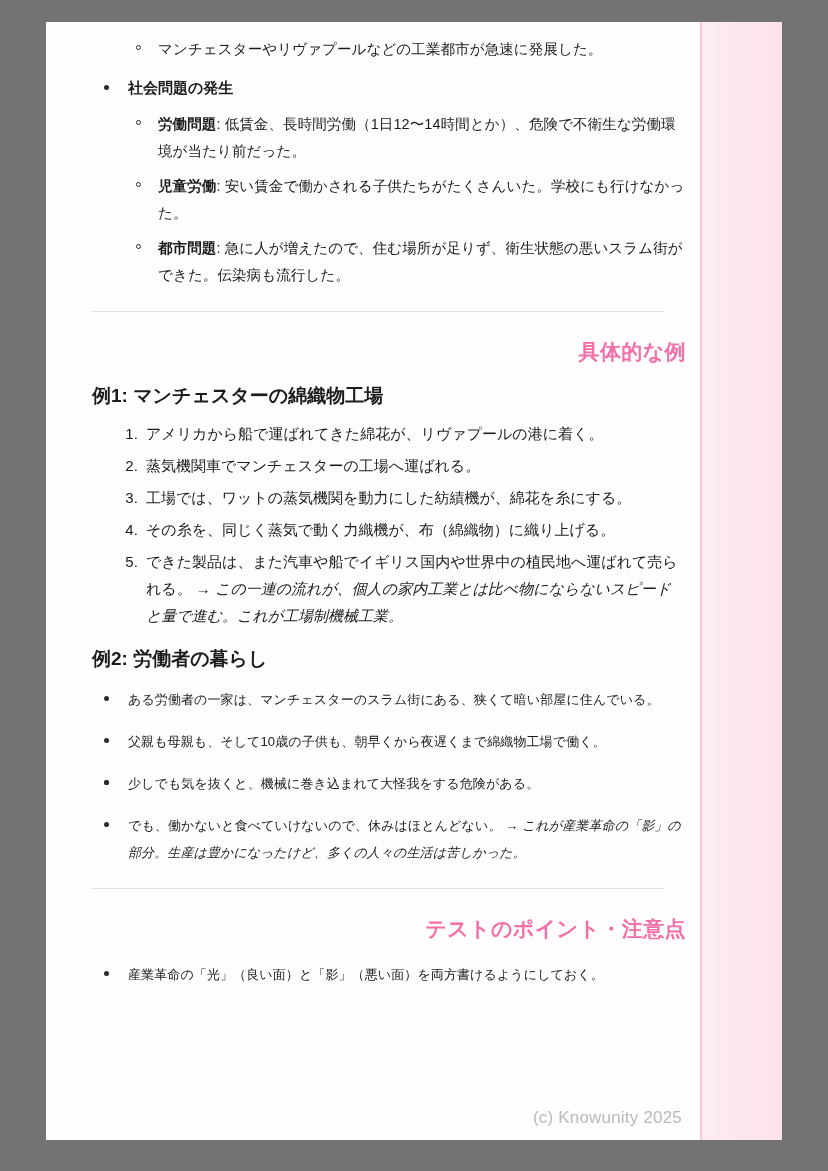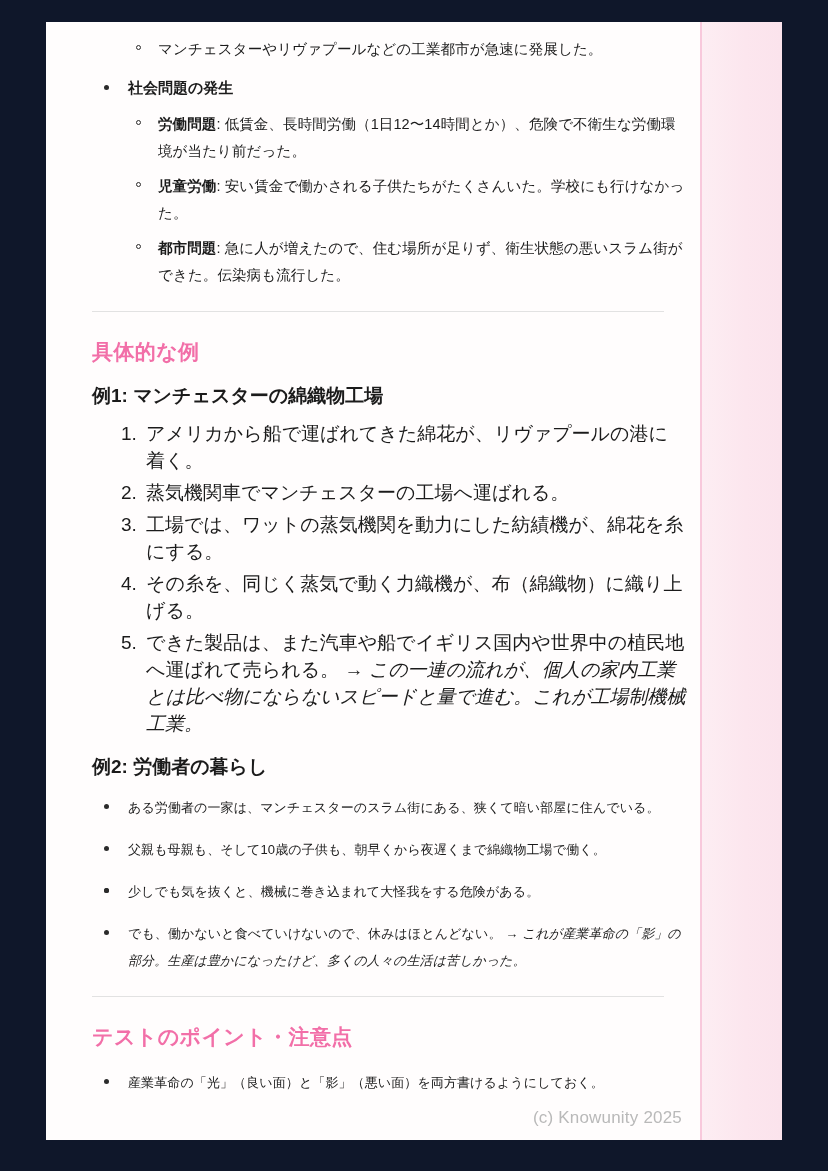--- a/index.html
+++ b/index.html
@@ -12,21 +12,21 @@
     height: 1171px;
     font-family: "Liberation Sans", sans-serif;
     color: #1b1b1b;
     overflow: hidden;
   }
 
   .page {
     position: relative;
     width: 828px;
     height: 1171px;
-    background: #0f172a;
+    background: #737373;
     box-sizing: border-box;
   }
 
   
   .sheet {
     position: absolute;
     left: 46px;
     top: 22px;
     width: 736px;
     height: 1118px;
@@ -123,34 +123,35 @@
     margin: 22px 22px 26px 22px;
   }
 
   h2.section {
     margin: 0 0 18px 22px;
     font-size: 21px;
     font-weight: bold;
     color: #f26fa8;
     letter-spacing: .4px;
     line-height: 28px;
+    text-align: right;
   }
 
   h3.sub {
     margin: 0 0 12px 22px;
     font-size: 19px;
     font-weight: bold;
     color: #1b1b1b;
     line-height: 24px;
   }
 
   ol.steps {
     margin: 0 0 18px 0;
     padding-left: 72px;
-    font-size: 19px;
+    font-size: 15px;
     line-height: 27px;
   }
   ol.steps li {
     margin-bottom: 5px;
     padding-left: 4px;
   }
   ol.steps li::marker { color: #1b1b1b; }
 
   .em-note { font-style: italic; }
 

